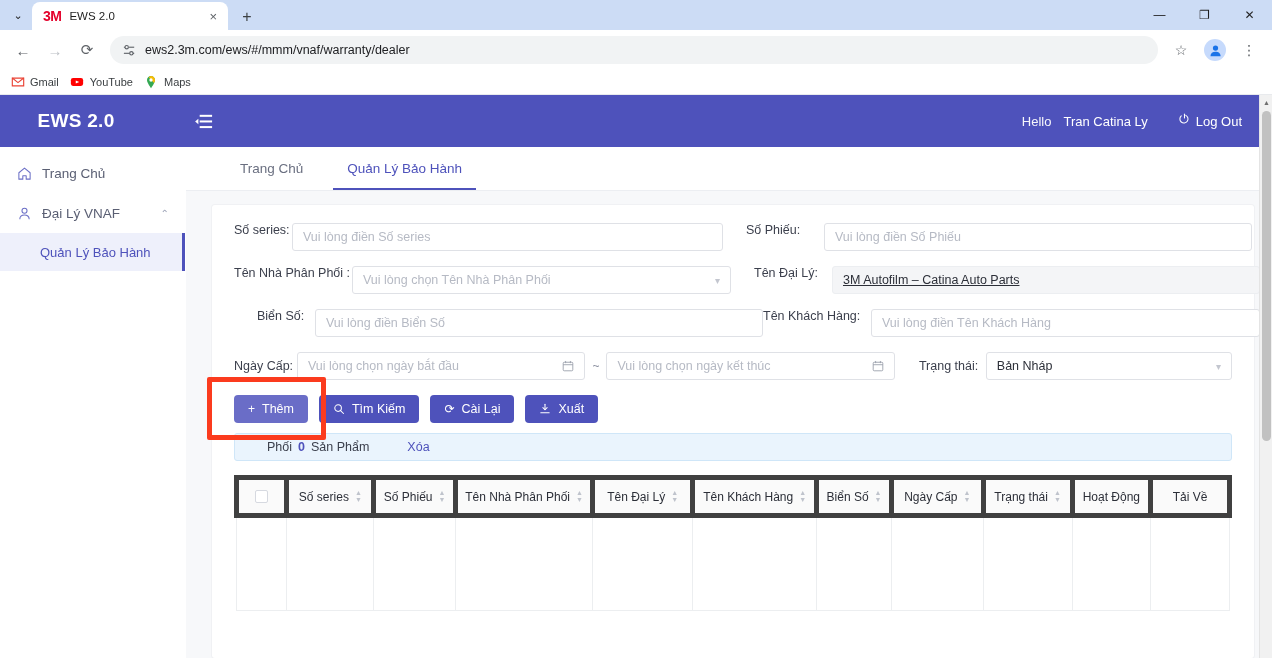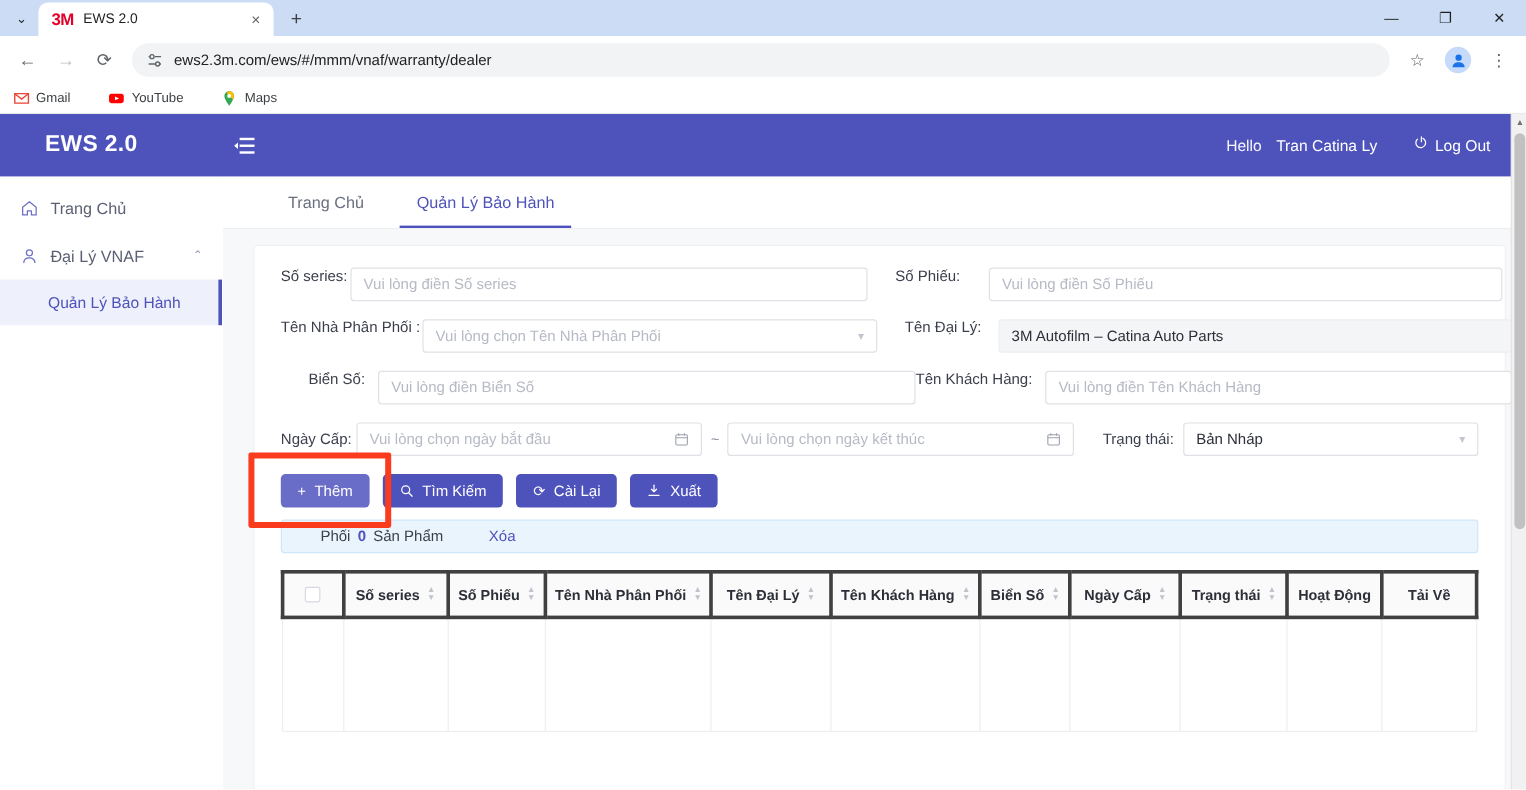--- a/index.html
+++ b/index.html
@@ -56,21 +56,21 @@
   .omnibox .url { font-size:12.5px; color:#202124; white-space:nowrap; }
   .tb-right { display:flex; align-items:center; gap:2px; }
   .tb-right .navbtn { font-size: 14px; }
   .avatar-btn {
     width:22px;height:22px;border-radius:50%; background:#c6dafc; display:flex;
     align-items:center;justify-content:center; margin:0 6px;
   }
   .avatar-btn svg { width:15px;height:15px; }
 
   .bookmarks {
-    height: 25px; background:#fff; display:flex; align-items:center; gap:31px; padding: 0 10px;
+    height: 25px; background:#fff; display:flex; align-items:center; gap:11px; padding: 0 10px;
     border-bottom: 1px solid #e8eaed;
   }
   .bm { display:flex; align-items:center; gap:5px; font-size:11px; color:#3c4043; }
   .bm .ic { width:15px;height:15px; display:flex;align-items:center;justify-content:center; }
 
   
   .app { position:relative; width:1272px; height:563px; background:#f7f8fa; overflow:hidden; }
 
   .appbar {
     height: 52px; background:#4e52bb; display:flex; align-items:center;
@@ -160,22 +160,22 @@
   .selbar {
     background:#eaf4fd; border:1px solid #cfe6f8; border-radius:3px; height: 28px;
     display:flex; align-items:center; gap:6px; padding: 0 32px; font-size:12.5px; color:#3b3f4c;
     margin-bottom: 14px;
   }
   .selbar .cnt { color:#4e52bb; font-weight:bold; }
   .selbar .del { color:#4e52bb; margin-left: 32px; }
 
   table.grid { width:100%; border-collapse:collapse; table-layout:fixed; }
   table.grid th {
-    background:#fafafa; border:3px solid #404040; height: 38px; font-size:12px; color:#2c2f38;
-    font-weight:bold; padding: 0 8px; white-space:nowrap;
+    background:#fafafa; border:5px solid #404040; height: 38px; font-size:12px; color:#2c2f38;
+    font-weight:normal; padding: 0 8px; white-space:nowrap;
   }
   table.grid th .thin { display:flex; align-items:center; justify-content:center; gap:6px; }
   .sorter { display:inline-flex; flex-direction:column; gap:1px; line-height:0; }
   .sorter span { font-size:7px; color:#bfc3cc; line-height:6px; }
   .chkbox { width:13px;height:13px;border:1px solid #d6d9e0;border-radius:2px; background:#fff; display:inline-block;}
   table.grid td { border:1px solid #eceef0; border-top:none; height: 95px; background:#fff; }
 
   
   .pagescroll {
     position:absolute; right:0; top:0; width:13px; height:563px; background:#f1f1f1;
@@ -351,21 +351,21 @@
             <div class="frow">
               <div class="fgroup" style="width:505px;">
                 <span class="flabel lbl-2">Tên Nhà Phân Phối :</span>
                 <div class="fctl" style="width:379px;">
                   <span class="ph">Vui lòng chọn Tên Nhà Phân Phối</span>
                   <span class="caret">▾</span>
                 </div>
               </div>
               <div class="fgroup" style="margin-left:23px;">
                 <span class="flabel" style="width:78px;">Tên Đại Lý:</span>
-                <div class="fctl readonly" style="width:428px;">
+                <div class="fctl readonly" style="width:428px;text-decoration:underline;">
                   <span>3M Autofilm – Catina Auto Parts</span>
                 </div>
               </div>
             </div>
 
             <div class="frow">
               <div class="fgroup" style="margin-left:23px;">
                 <span class="flabel" style="width:58px;">Biển Số:</span>
                 <div class="fctl" style="width:448px;">
                   <span class="ph">Vui lòng điền Biển Số</span>

